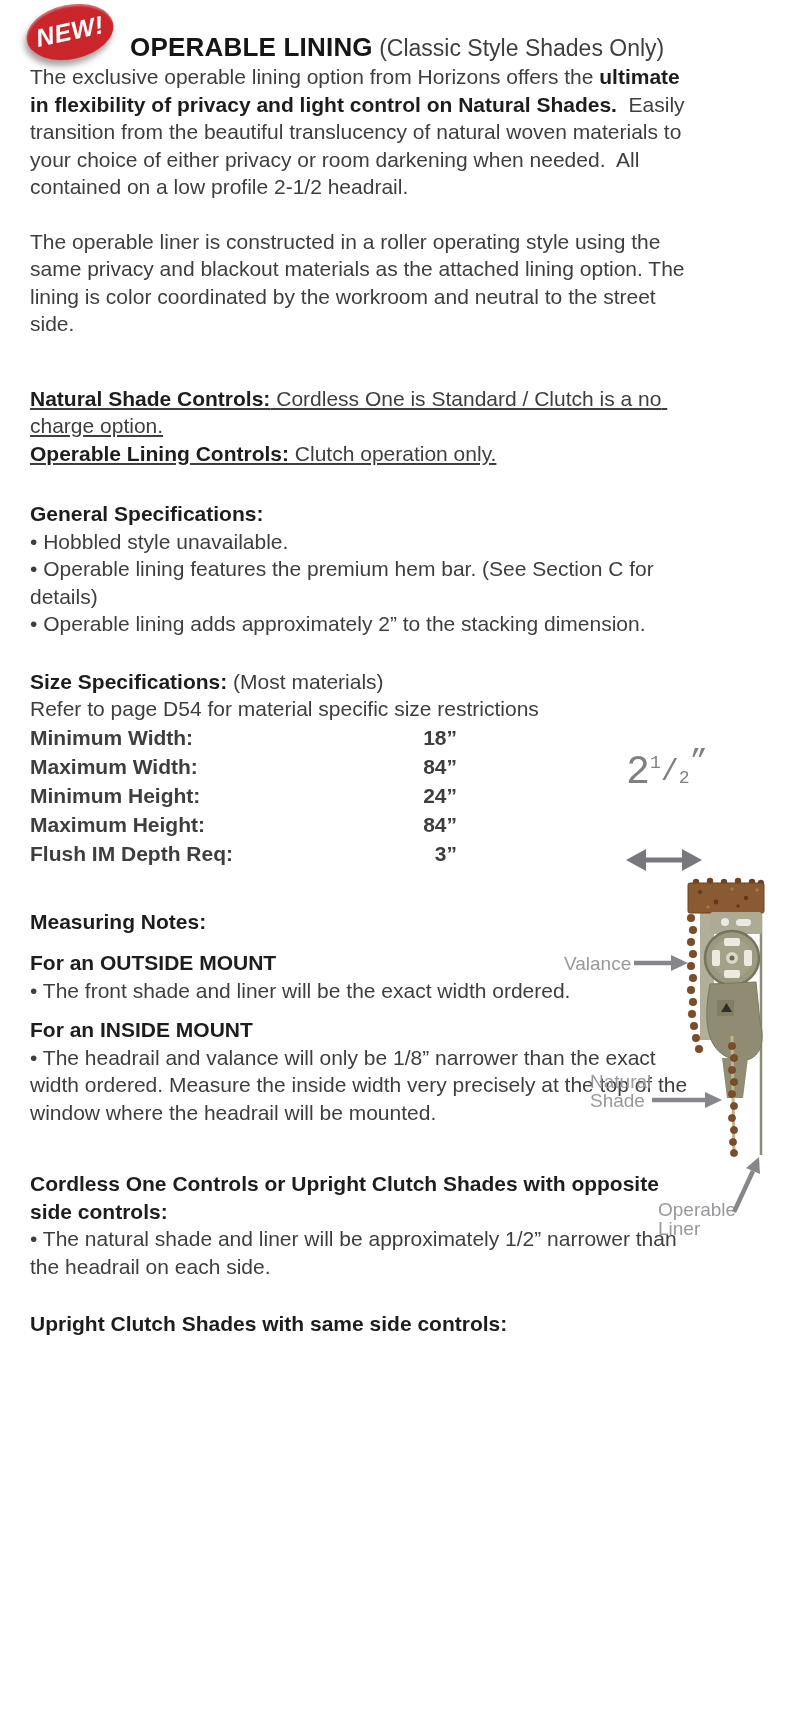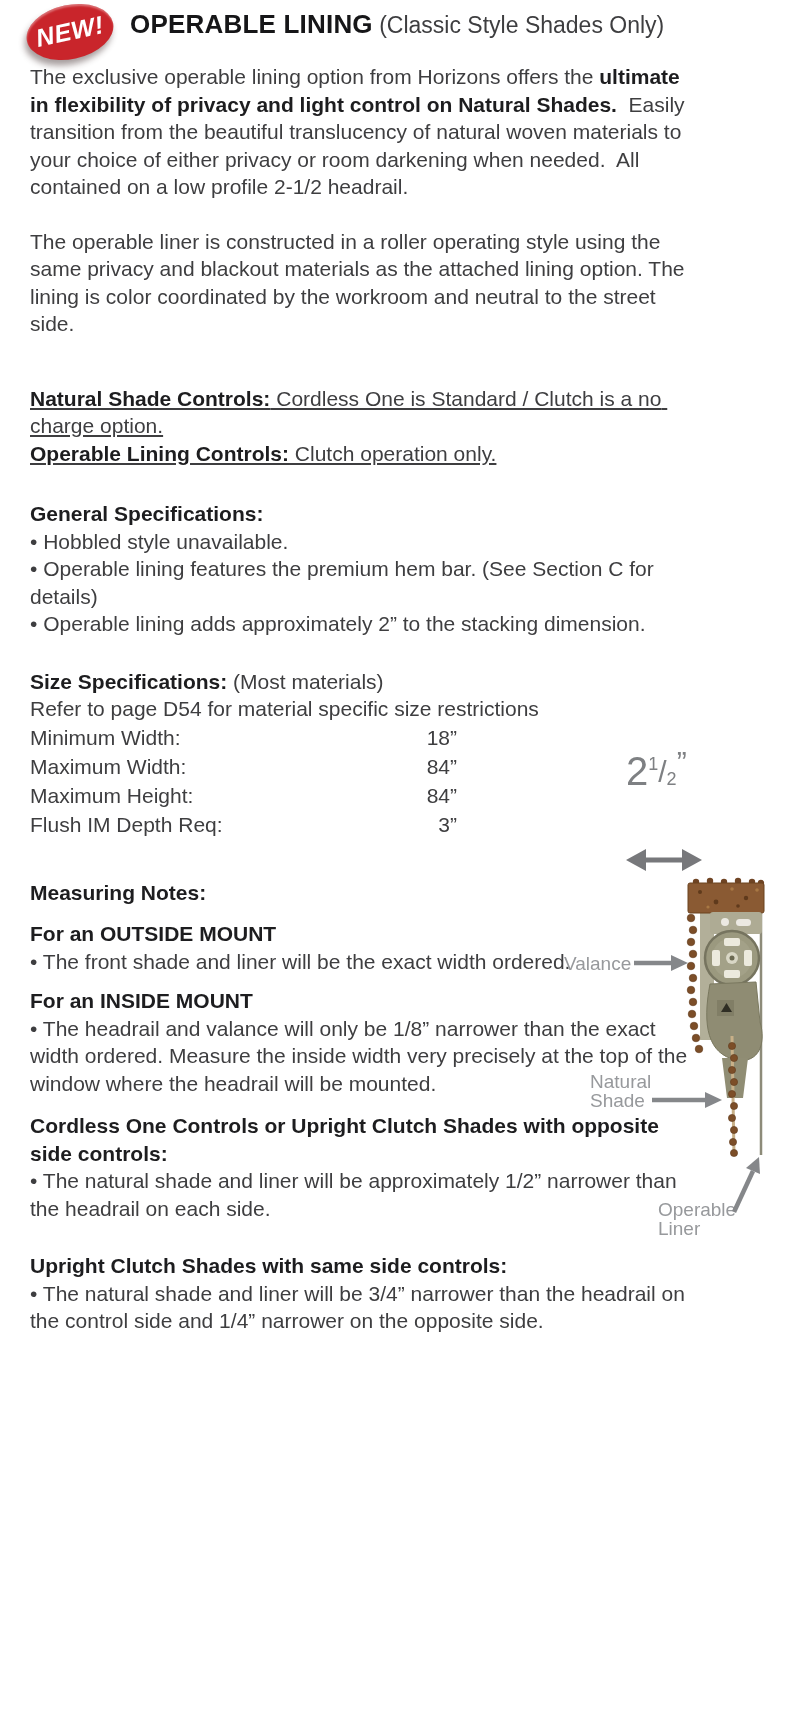--- a/index.html
+++ b/index.html
@@ -15,43 +15,43 @@
   
   .header { position:relative; height:60px; }
   .badge {
     position:absolute; left:-4px; top:5px; width:88px; height:54px;
     background:#c9252b; border-radius:50%;
     transform:rotate(-12deg);
     display:flex; align-items:center; justify-content:center;
     box-shadow:-3px 5px 6px rgba(60,40,40,.45), inset 0 2px 2px rgba(255,255,255,.35);
   }
   .badge span { color:#ffffff; font-style:italic; font-weight:bold; font-size:25px; letter-spacing:.5px; }
-  .title-line { position:absolute; left:100px; top:9px; white-space:nowrap;text-align:right; }
+  .title-line { position:absolute; left:100px; top:32px; white-space:nowrap;text-align:right; }
   .title-line h1 { display:inline; margin:0; font-size:26px; line-height:30px; color:#161618; letter-spacing:.2px; }
   .title-suffix { font-size:23px; color:#3e3e40; font-weight:normal; }
 
   
   .p1 { margin-top:3px; }
   .p2 { margin-top:27px; }
   .controls { margin-top:47px;text-decoration:underline; }
   .general  { margin-top:33px; }
   .size     { margin-top:30px; }
   .measuring-heading { margin-top:40px; }
   .outside  { margin-top:14px; }
   .inside   { margin-top:12px; }
-  .cordless { margin-top:15px; }
+  .cordless { margin-top:44px; }
   .upright  { margin-top:30px; }
   .outside .b1 { max-width:575px; }
 
-  .size-row { display:flex; justify-content:space-between; width:427px; line-height:29px; }
+  .size-row { display:flex; justify-content:space-between; width:427px; line-height:29px;font-weight:bold; }
   .size-row .val { text-align:left; }
 
   
   .diagram { position:absolute; left:560px; top:736px; width:229px; height:502px; }
-  .dim-label { position:absolute; left:66px; top:0px; color:#7e8083; white-space:nowrap; line-height:52px; }
+  .dim-label { position:absolute; left:66px; top:0px; color:#7e8083; white-space:nowrap; line-height:52px;font-family:Liberation Mono, monospace; }
   .d-big  { font-size:40px; }
   .d-num  { font-size:18px; vertical-align:15px; }
   .d-sl   { font-size:30px; vertical-align:3px; }
   .d-den  { font-size:18px; vertical-align:0px; }
   .d-unit { font-size:30px; vertical-align:13px; }
   .diagram svg { position:absolute; left:0; top:0; }
   .diagram text { font-family:"Liberation Sans","DejaVu Sans",sans-serif; font-size:19px; fill:#97999c; }
 </style>
 </head>
 <body>
@@ -89,20 +89,24 @@
       <p>Refer to page D54 for material specific size restrictions</p>
       <div class="size-row">
           <span>Minimum Width:</span>
           <span class="val">18”</span>
         </div>
       <div class="size-row">
           <span>Maximum Width:</span>
           <span class="val">84”</span>
         </div>
       <div class="size-row">
+          <span>Minimum Height:</span>
+          <span class="val">24”</span>
+        </div>
+      <div class="size-row">
           <span>Maximum Height:</span>
           <span class="val">84”</span>
         </div>
       <div class="size-row">
           <span>Flush IM Depth Req:</span>
           <span class="val">3”</span>
         </div>
     </div>
 
     <p class="measuring-heading"><strong>Measuring Notes:</strong></p>
@@ -117,21 +121,20 @@
       <p>• The headrail and valance will only be 1/8” narrower than the exact width ordered. Measure the inside width very precisely at the top of the window where the headrail will be mounted.</p>
     </div>
 
     <div class="cordless">
       <p><strong>Cordless One Controls or Upright Clutch Shades with opposite side controls:</strong></p>
       <p>• The natural shade and liner will be approximately 1/2” narrower than the headrail on each side.</p>
     </div>
 
     <div class="upright">
       <p><strong>Upright Clutch Shades with same side controls:</strong></p>
-      <p>• The natural shade and liner will be 3/4” narrower than the headrail on the control side and 1/4” narrower on the opposite side.</p>
     </div>
 
   </div>
 
   <div class="diagram">
     <div class="dim-label"><span class="d-big">2</span><span class="d-num">1</span><span class="d-sl">/</span><span class="d-den">2</span><span class="d-unit">”</span></div>
 
     <svg width="229" height="502" viewBox="0 0 229 502">
 
       <g>

